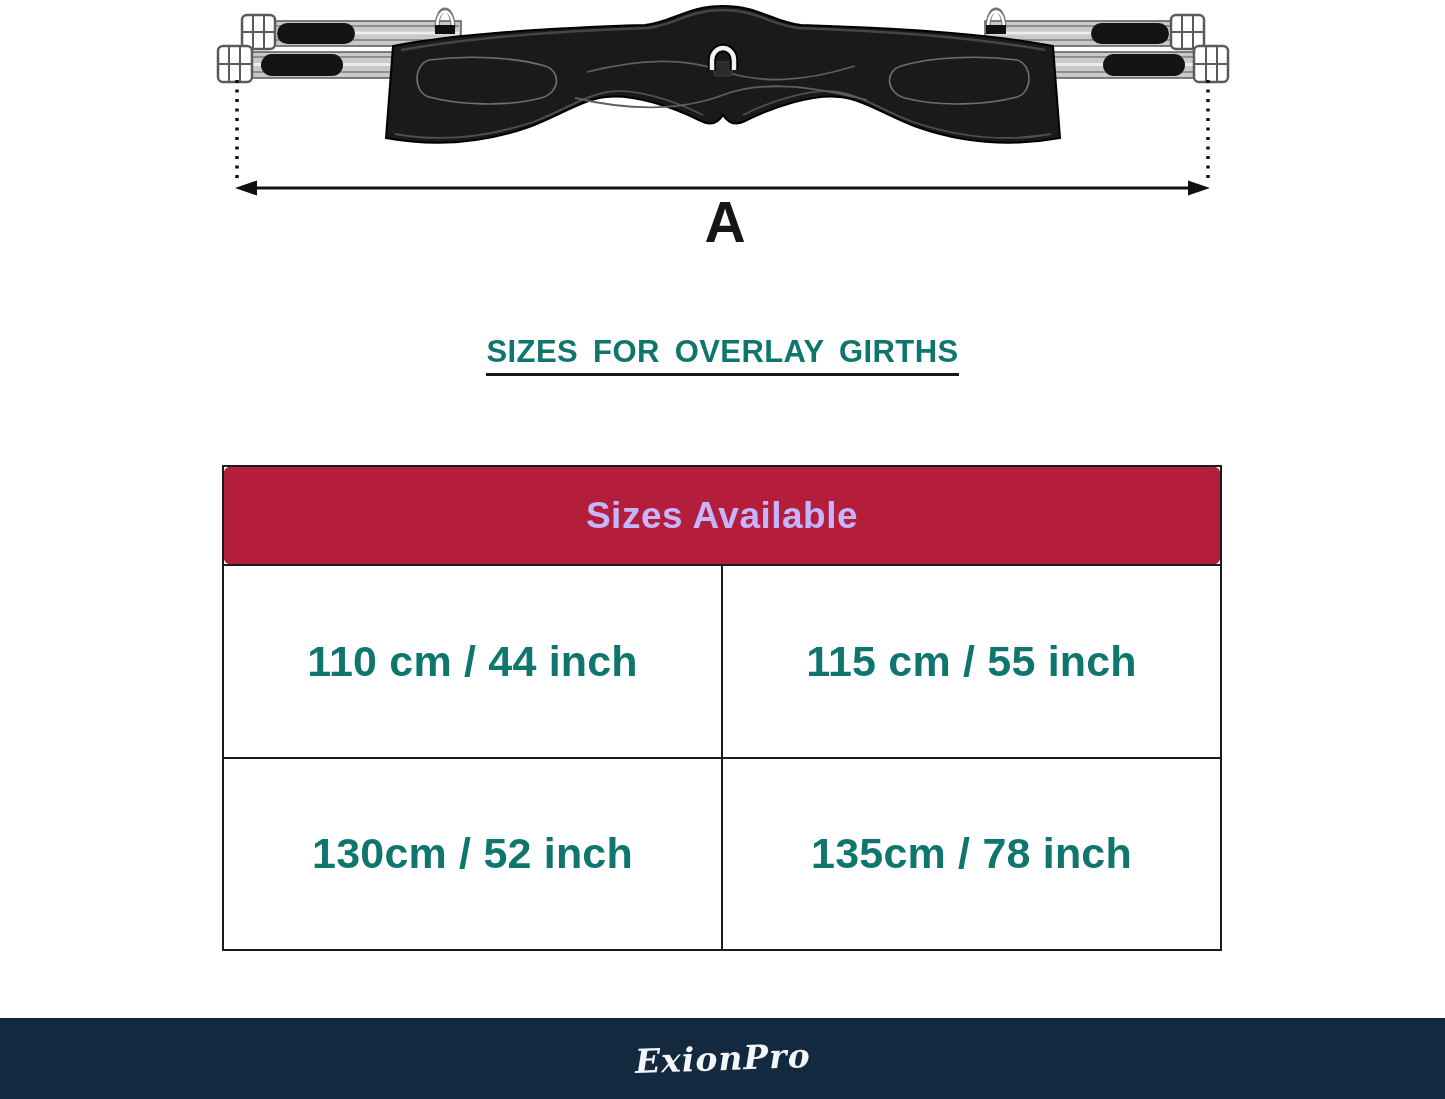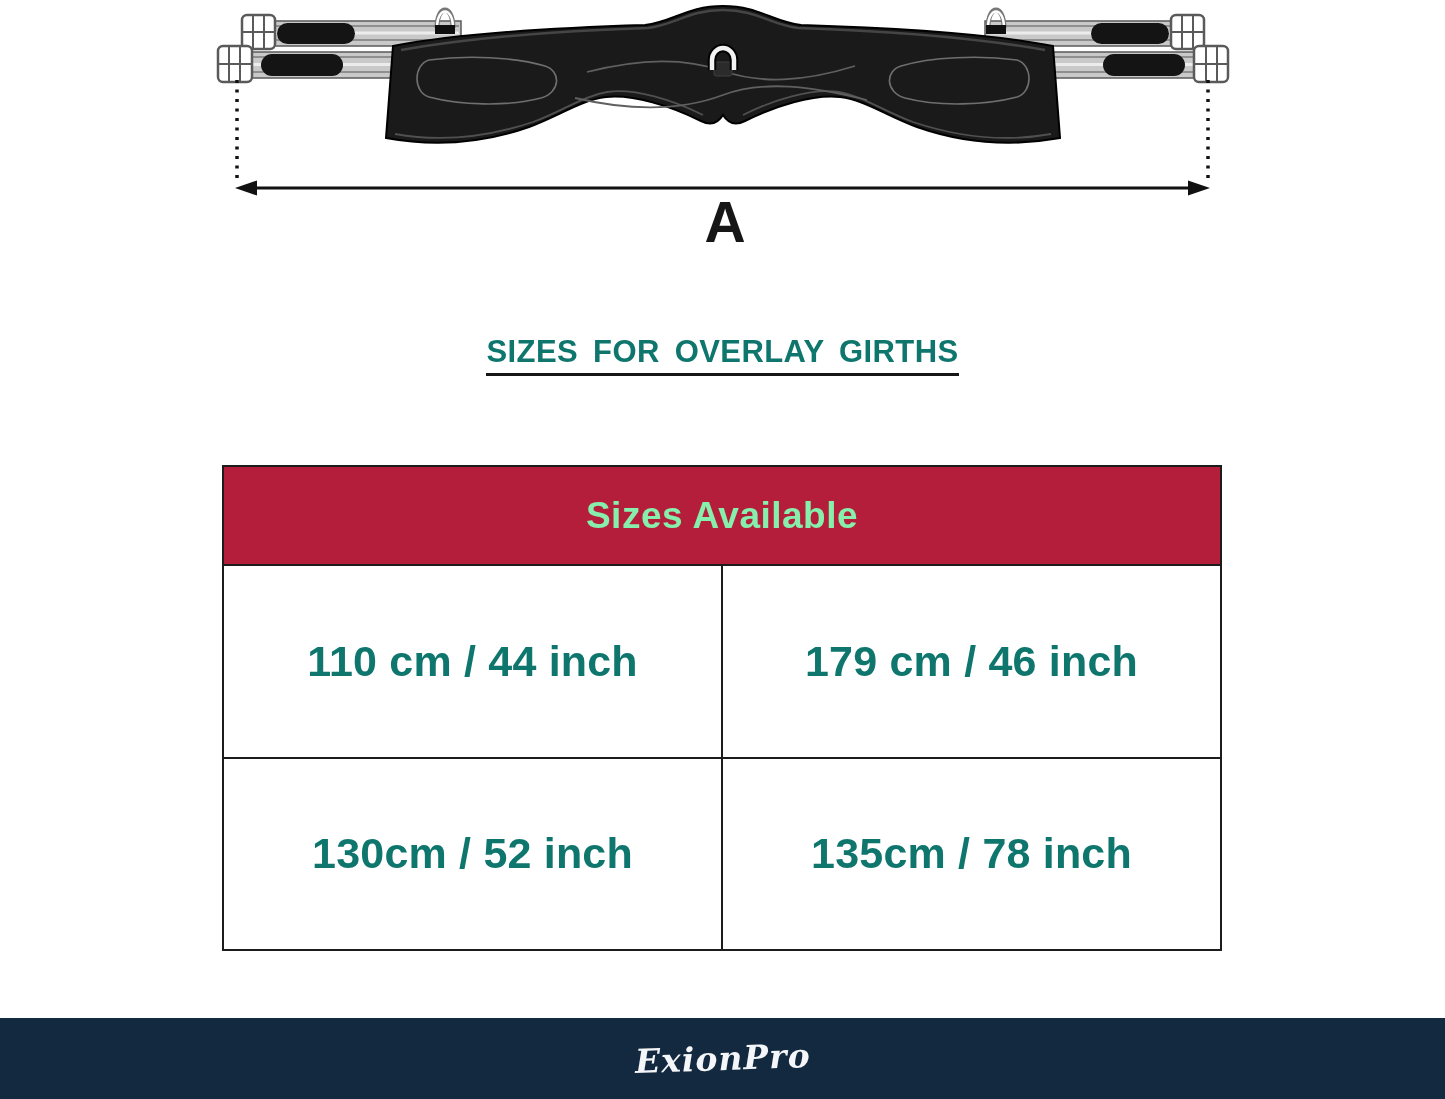--- a/index.html
+++ b/index.html
@@ -44,22 +44,22 @@
     background:#ffffff;
   }
   table.sizes th,table.sizes td{
     border:2px solid #1c1c1c;
     text-align:center;vertical-align:middle;
     padding:0;
   }
   table.sizes th{
     height:97px;
     background:#B41E3A;
-    color:#86efac;
-    font-size:37px;font-weight:700;letter-spacing:0.5px;
+    color:#c4b5fd;
+    font-size:37px;font-weight:700;letter-spacing:0.5px;border-radius:9px;
   }
   table.sizes td{
     height:96px;
     font-size:43px;font-weight:700;color:#0f766e;
     letter-spacing:0.2px;
   }
   
   .footer{
     position:absolute;left:0;top:1018px;
     width:1445px;height:81px;
@@ -163,21 +163,21 @@
 
   <table class="sizes">
     <thead>
       <tr>
         <th colspan="2" bgcolor="#B41E3A">Sizes Available</th>
       </tr>
     </thead>
     <tbody>
       <tr>
         <td>110 cm / 44 inch</td>
-        <td>179 cm / 46 inch</td>
+        <td>115 cm / 55 inch</td>
       </tr>
       <tr>
         <td>130cm / 52 inch</td>
         <td>135cm / 78 inch</td>
       </tr>
     </tbody>
   </table>
 
   <div class="footer">
     <div class="brand-logo">ExionPro</div>

